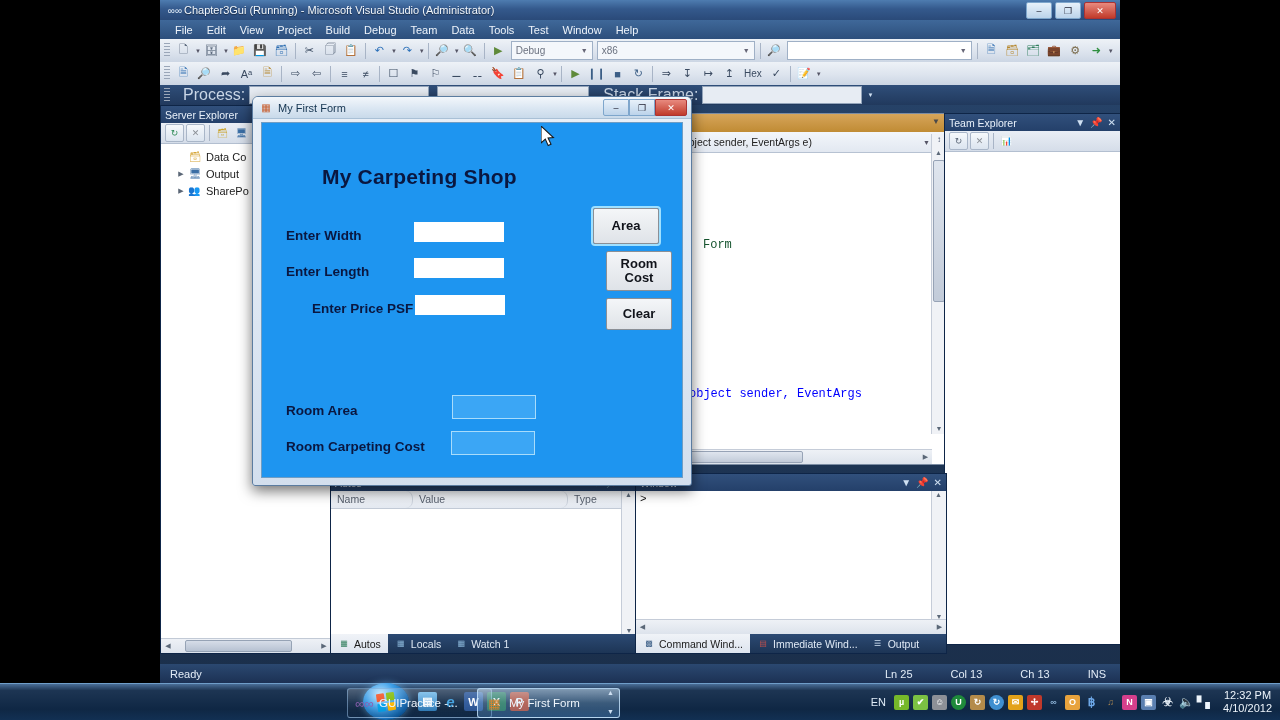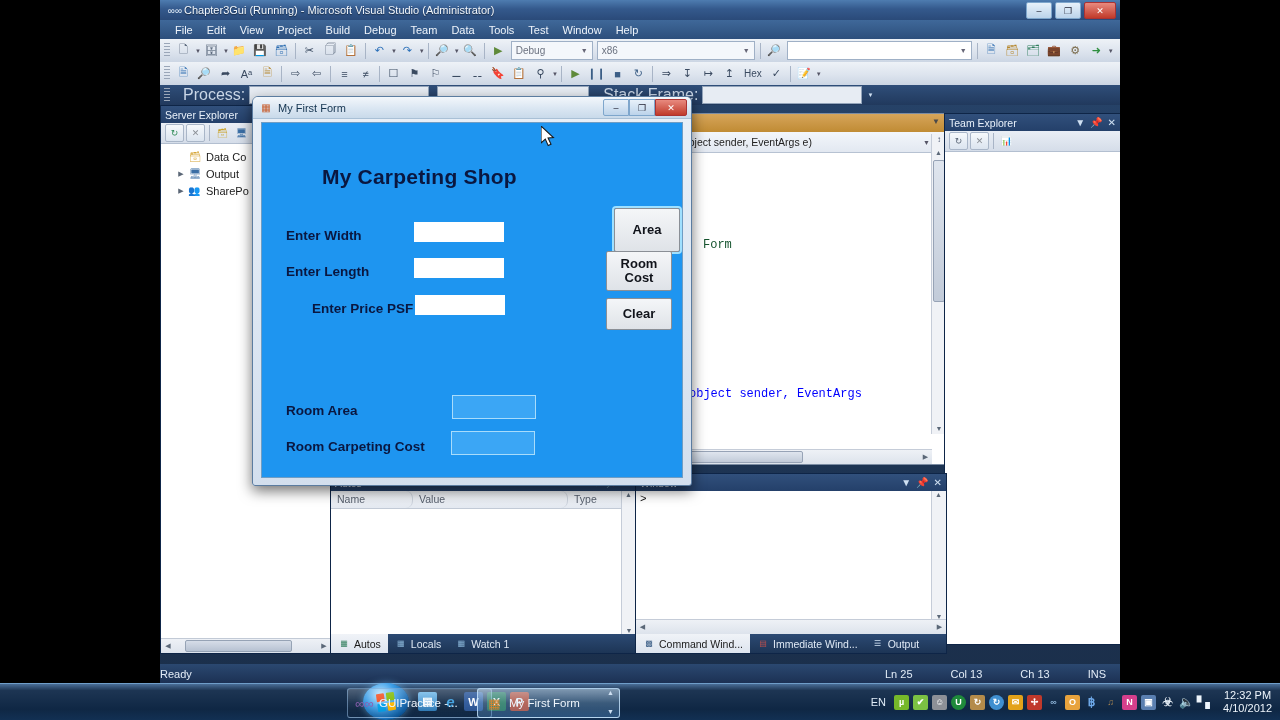--- a/index.html
+++ b/index.html
@@ -107,21 +107,21 @@
   .tab .tico{width:12px;height:11px;margin-right:4px;display:flex;align-items:center;justify-content:center;font-size:8px;}
 
   
   #cmdwin{left:475px;top:473px;width:310px;height:179px;}
   .cw-body{position:absolute;left:0;top:17px;right:0;bottom:19px;background:#fff;}
   .cw-prompt{font-family:"Liberation Mono",monospace;font-size:11px;color:#111;padding:2px 0 0 4px;}
 
   
   .statusbar{position:absolute;left:0;bottom:0;width:960px;height:20px;
     background:linear-gradient(#2b4870,#1b3052);display:flex;align-items:center;color:#e2ecf7;font-size:11px;}
-  .statusbar .s1{}
+  .statusbar .s1{margin-left:10px;}
   .statusbar .sp{flex:1}
   .statusbar .sc{margin-right:38px;}
 
   
   #winform{position:absolute;left:252px;top:96px;width:438px;height:388px;z-index:40;
     border:1px solid #5b7ca0;border-radius:6px 6px 3px 3px;
     background:linear-gradient(#e9f0f8,#d3dfee);
     box-shadow:0 5px 14px rgba(0,0,0,.55);padding:0;}
   .wf-title{height:21px;display:flex;align-items:center;
     background:linear-gradient(#f3f7fb,#dae6f2 55%,#c9daea);border-radius:5px 5px 0 0;
@@ -481,21 +481,21 @@
 
       <span class="wf-label" style="left:24px;top:178px;margin-left:26px;">Enter Price PSF</span>
       <span class="wf-input" style="left:153px;top:172px;width:90px;height:20px;"></span>
 
       <span class="wf-label" style="left:24px;top:280px;">Room Area</span>
       <span class="wf-out" style="left:190px;top:272px;width:82px;height:22px;"></span>
 
       <span class="wf-label" style="left:24px;top:316px;">Room Carpeting Cost</span>
       <span class="wf-out" style="left:189px;top:308px;width:82px;height:22px;"></span>
 
-      <button class="wf-btn focus" style="left:352px;top:85px;width:66px;height:44px;">Area</button>
+      <button class="wf-btn focus" style="left:331px;top:85px;width:66px;height:36px;">Area</button>
       <button class="wf-btn" style="left:344px;top:128px;width:66px;height:40px;flex-direction:column;">
         <span>Room</span>
         <span>Cost</span>
       </button>
       <button class="wf-btn" style="left:344px;top:175px;width:66px;height:32px;">Clear</button>
     </div>
   </div>
 
   <svg id="cursor" width="16" height="24" viewBox="0 0 16 24">
     <polygon points="0,0 0,17 4.3,13.1 7.2,19.6 10,18.3 7.1,12 12.4,11.6" fill="#fff" stroke="#1a1a1a" stroke-width="1.1"></polygon>

